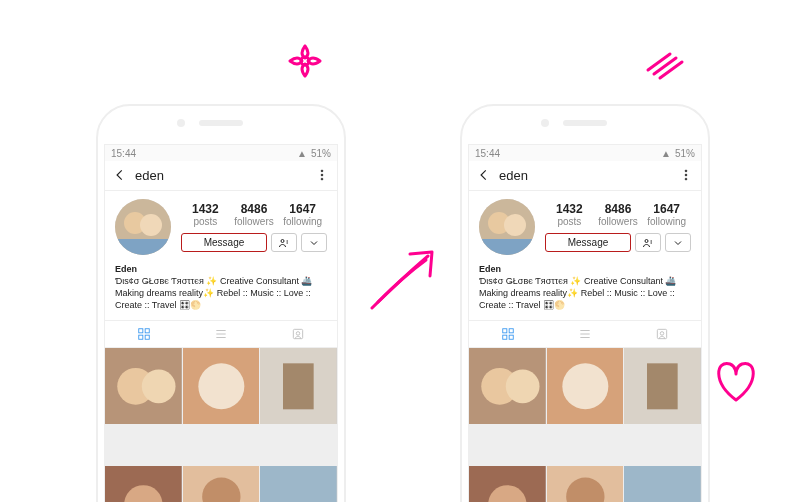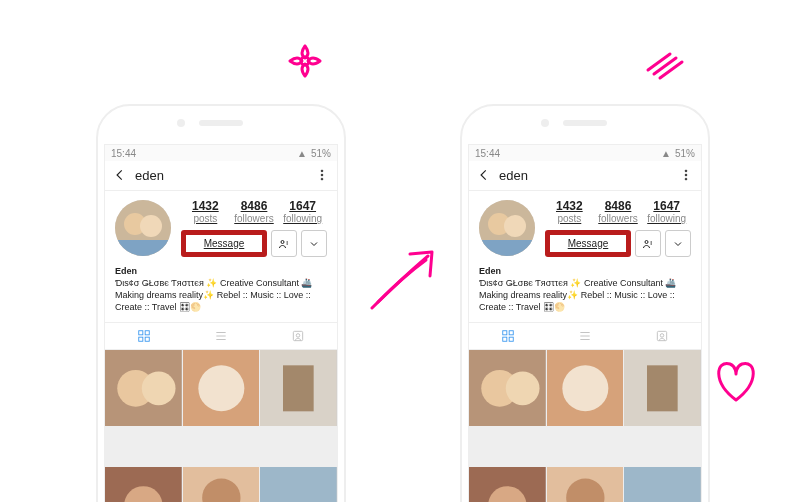--- a/index.html
+++ b/index.html
@@ -62,28 +62,28 @@
   .header .title { flex: 1; font-weight: 500; font-size: 13px; }
   .header svg { width: 14px; height: 14px; stroke:#222; }
   .profile-row {
     display: flex; padding: 8px 10px 4px 10px; gap: 10px; align-items:center;
   }
   .avatar {
     width: 56px; height: 56px; border-radius: 50%; overflow: hidden;
     flex-shrink: 0; position: relative; background:#ddd;
   }
   .avatar svg { width:100%; height:100%; display:block;}
-  .stats { flex:1;text-decoration:underline; }
+  .stats { flex:1; }
   .stats-row { display:flex; text-align:center; }
   .stat { flex:1; }
   .stat .n { font-weight:600; font-size:12px; }
   .stat .l { font-size:10px; color:#888; }
   .actions { display:flex; gap:4px; margin-top:6px;}
   .msg-btn {
-    flex:1; border:5px solid #b91c1c; border-radius:3px;
+    flex:1; border:1px solid #b91c1c; border-radius:3px;
     font-size:10px; padding:3px 0; text-align:center; background:#fff;
   }
   .icon-btn {
     width:26px; border:1px solid #ccc; border-radius:3px;
     display:flex;align-items:center;justify-content:center; background:#fff;
   }
   .icon-btn svg{width:12px;height:12px;stroke:#222;}
   .bio { padding: 4px 10px 8px 10px; font-size:9px; line-height:1.35;}
   .bio .name{font-weight:600;}
   .tabs {

